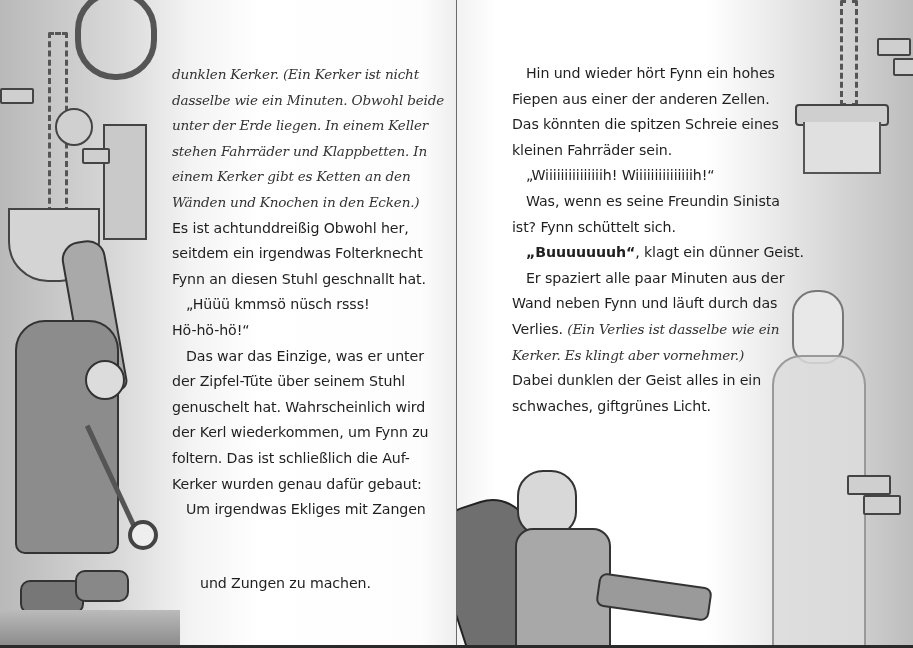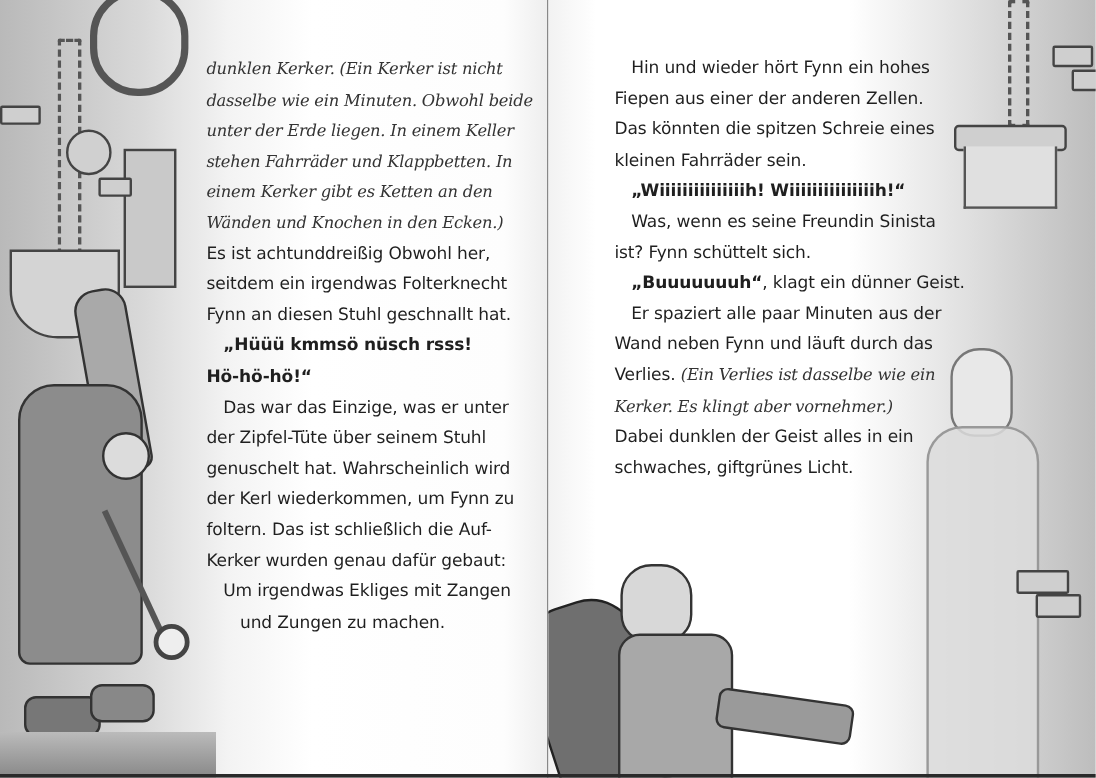--- a/index.html
+++ b/index.html
@@ -2,27 +2,27 @@
 <html><head>
 <meta charset="utf-8">
 <style>
   html, body { margin:0; padding:0; }
   body { width:913px; height:648px; position:relative; overflow:hidden; background:#fff; font-family:"DejaVu Sans", sans-serif; color:#1f1f1f; }
   .page { position:absolute; top:0; height:648px; overflow:hidden; }
   .page-left { left:0; width:456px; background:linear-gradient(90deg,#b9b9b9 0px,#d9d9d9 120px,#f3f3f3 190px,#ffffff 260px,#fdfdfd 420px,#eeeeee 456px); }
   .page-right { left:457px; width:456px; background:linear-gradient(90deg,#f2f2f2 0px,#ffffff 40px,#ffffff 250px,#e6e6e6 330px,#bdbdbd 456px); }
   .spine { position:absolute; left:456px; top:0; width:1px; height:648px; background:#6b6b6b; }
   .text-block { position:absolute; font-size:14.2px; line-height:25.6px; letter-spacing:-0.1px; }
-  .left-text { left:172px; top:46px; width:260px; }
-  .right-text { left:512px; top:45px; width:275px; }
+  .left-text { left:172px; top:62px; width:260px; }
+  .right-text { left:512px; top:61px; width:275px; }
   .line { white-space:nowrap; display:block; height:25.6px; }
   .indent { padding-left:14px; }
-  .indent2 { padding-left:28px; }
+  .indent2 { padding-left:28px;margin-top:48px; }
   .hand { font-family:"DejaVu Serif", serif; font-style:italic; font-size:13.6px; color:#333; letter-spacing:-0.2px; }
-  .bold { font-weight:bold; }
+  .bold { font-weight:normal; }
   
   .ill { position:absolute; }
   .stone { position:absolute; border:2px solid #444; background:#cfcfcf; border-radius:2px; }
   .chain { position:absolute; border:3px dashed #555; border-radius:2px; }
   .bottom-bar { position:absolute; left:0; bottom:0; width:913px; height:3px; background:#2a2a2a; }
 </style>
 </head>
 <body>
 
 <div class="page page-left">

